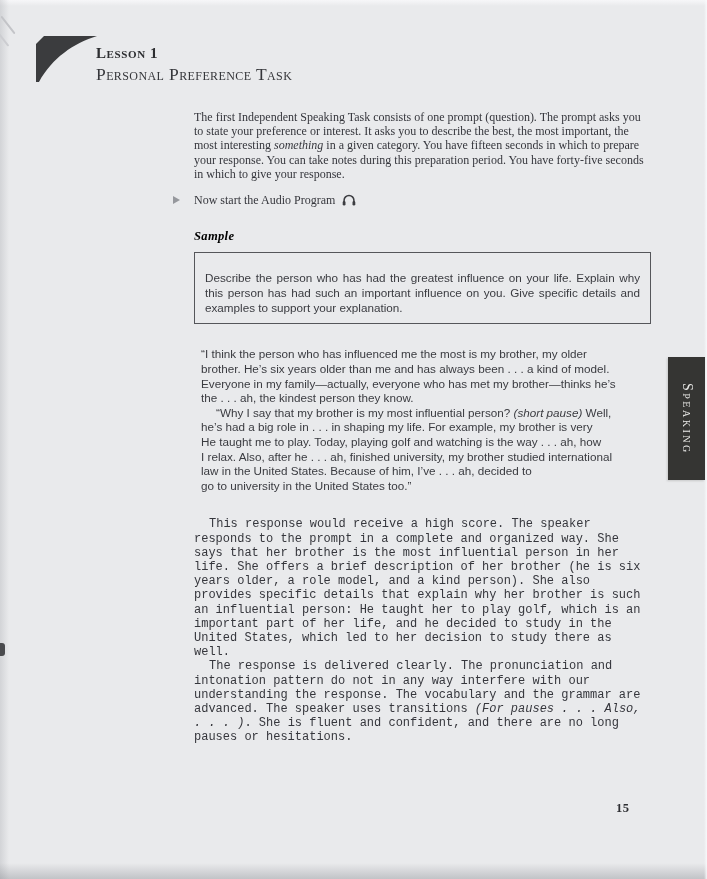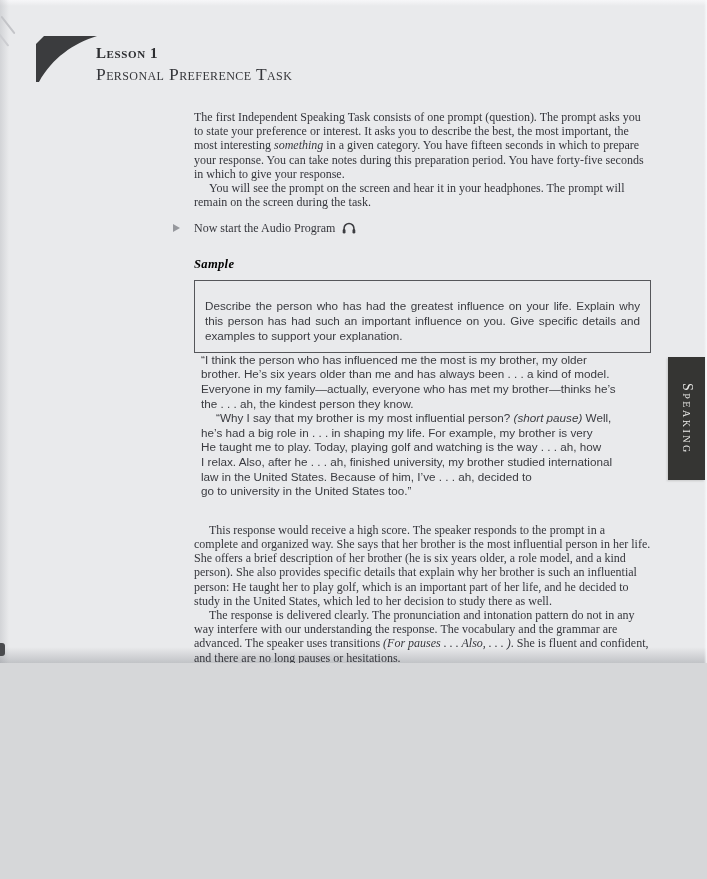--- a/index.html
+++ b/index.html
@@ -1,18 +1,18 @@
 <!DOCTYPE html>
 <html style="--c-paper: #e9eaec; --c-ink: #35363c; --c-tab_bg: #353533; --c-tab_text: #e9e9e7; --c-box_border: #55565a;"><head>
 <meta charset="utf-8">
 <style>
   html,body { margin:0; padding:0; background:#d6d7d9; }
   .page {
     position:relative;
-    width:707px; height:663px;
+    width:707px; height:879px;
     margin:0 auto;
     background: var(--c-paper, #e9eaec);
     overflow:hidden;
     font-family:"Liberation Serif", serif;
     color: var(--c-ink, #35363c);
   }
   
   .edge-top    { position:absolute; left:0; top:0; width:100%; height:6px;
                  background:linear-gradient(to bottom, rgba(250,250,252,.8), rgba(250,250,252,0)); }
   .edge-left   { position:absolute; left:0; top:0; width:9px; height:100%;
@@ -62,27 +62,27 @@
     margin-top:8px;
     border:1px solid var(--c-box_border, #55565a);
     padding:18px 10px 8px 10px;
     font-family:"Liberation Sans", sans-serif;
     font-size:11.7px; line-height:14.8px;
     text-align:justify;
     color:#3a3b40;
     background:transparent;
   }
 
-  .response { margin-top:0; padding-left:7px;
+  .response { margin-top:23px; padding-left:7px;
     font-family:"Liberation Sans", sans-serif;
     font-size:11.7px; line-height:14.6px; color:#3a3b40; }
   .response .line { white-space:nowrap; }
   .response .line.para-indent { padding-left:15px; }
 
-  .analysis { margin-top:24px; }
+  .analysis { margin-top:24px;font-family:Liberation Mono, monospace; }
 
   .side-tab {
     position:absolute; left:668px; top:357px; width:37px; height:123px;
     background: var(--c-tab_bg, #353533);
     display:flex; align-items:center; justify-content:center;
     box-shadow: -1px 1px 2px rgba(0,0,0,.15);
   }
   .side-tab span {
     writing-mode:vertical-rl;
     font-family:"Liberation Serif", serif;
@@ -116,21 +116,20 @@
   </div>
 
   <div class="header">
     <div class="lesson-label">Lesson 1</div>
     <div class="page-title">Personal Preference Task</div>
   </div>
 
   <div class="content">
 
     <p class="serif-p">The first Independent Speaking Task consists of one prompt (question). The prompt asks you to state your preference or interest. It asks you to describe the best, the most important, the most interesting <em>something</em> in a given category. You have fifteen seconds in which to prepare your response. You can take notes during this preparation period. You have forty-five seconds in which to give your response.</p>
-    <p class="serif-p first-indent">You will see the prompt on the screen and hear it in your headphones. The prompt will remain on the screen during the task.</p>
 
     <div class="audio-line">
       <span class="play-bullet"></span>
       <span>Now start the Audio Program</span>
       <span class="headphones">
         <svg width="14" height="12" viewBox="0 0 20 17" xmlns="http://www.w3.org/2000/svg">
           <path d="M3,13 V9 a7,7 0 0 1 14,0 V13" fill="none" stroke="#3c3d41" stroke-width="2.2" stroke-linecap="round"></path>
           <rect x="1" y="10" width="4" height="6.5" rx="2" fill="#3c3d41"></rect>
           <rect x="15" y="10" width="4" height="6.5" rx="2" fill="#3c3d41"></rect>
         </svg>

